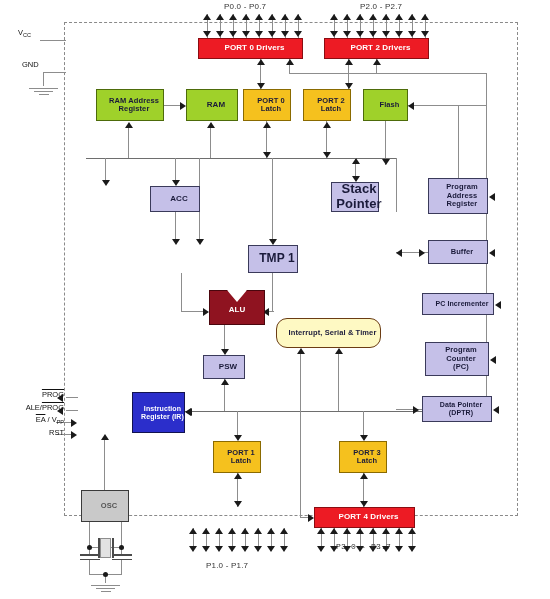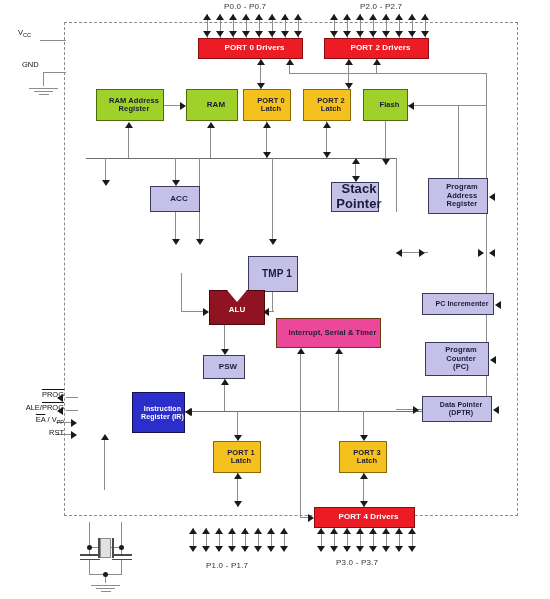--- a/index.html
+++ b/index.html
@@ -38,21 +38,21 @@
     letter-spacing:0.1px;
     white-space:pre-line;
     z-index:5;
     padding-left:8px;
   }
   .c-red    { background:#ed1b24; color:#ffffff; border-color:#8a0d12; }
   .c-green  { background:#9fd12a; color:#1a1a3a; border-color:#4d6b0a; }
   .c-amber  { background:#f5c11e; color:#1a1a3a; border-color:#8a6a00; }
   .c-purple { background:#c5c0e8; color:#1a1a3a; border-color:#3a3a5a; }
   .c-blue   { background:#2b2ecb; color:#ffffff; border-color:#12124f; }
-  .c-brown  { background:#ec4899; color:#1a1a3a; border-color:#6b3c14; }
+  .c-brown  { background:#fef9c3; color:#1a1a3a; border-color:#6b3c14;border-radius:11px; }
   .c-gray   { background:#c9c9c9; color:#555555; border-color:#3a3a3a; }
 
   
   .alu-wrap { position:absolute; z-index:6; }
   .alu-shape {
     width:100%; height:100%;
     background:#8f1320;
     border:1.3px solid #4a060d;
     clip-path: polygon(0 0, 32% 0, 50% 34%, 68% 0, 100% 0, 100% 100%, 0 100%);
   }
@@ -238,21 +238,21 @@
   <div class="ln v" style="left:105px; top:158px; height:22px;"></div>
   <div class="ar dn" style="left:101.5px; top:180px;"></div>
   <div class="ln v" style="left:175px; top:158px; height:22px;"></div>
   <div class="ar dn" style="left:171.5px; top:180px;"></div>
   <div class="ln v" style="left:355px; top:158px; height:18px;"></div>
   <div class="ar dn" style="left:351.5px; top:176px;"></div>
   <div class="ar up" style="left:351.5px; top:158px;"></div>
 
   <div class="ln v" style="left:458px; top:105px; height:73px;"></div>
 
-  <div class="blk c-purple" style="left:248px; top:256px; width:50px; height:36px; font-size:10px;">TMP 1</div>
+  <div class="blk c-purple" style="left:248px; top:245px; width:50px; height:28px; font-size:12px;">TMP 1</div>
 
   <div class="ln v" style="left:175px; top:212px; height:27px;"></div>
   <div class="ar dn" style="left:171.5px; top:239px;"></div>
 
   <div class="ln v" style="left:199px; top:158px; height:81px;"></div>
   <div class="ar dn" style="left:195.5px; top:239px;"></div>
 
   <div class="ln v" style="left:272px; top:158px; height:81px;"></div>
   <div class="ar dn" style="left:268.5px; top:239px;"></div>
 
@@ -299,20 +299,21 @@
   <div class="ar rt" style="left:71px; top:418.5px;"></div>
 
   <div class="sig" style="left:26px; top:428px; width:38px;">RST</div>
   <div class="ln h" style="left:56px; top:434px; width:16px;"></div>
   <div class="ar rt" style="left:71px; top:430.5px;"></div>
 
   <div class="ln h dk" style="left:185px; top:411px; width:301px;"></div>
   <div class="ar lf" style="left:185px; top:407.5px;"></div>
   <div class="ln v" style="left:486px; top:105px; height:306px;"></div>
 
+  <div class="blk c-purple" style="left:428px; top:240px; width:60px; height:24px; font-size:7.5px;">Buffer</div>
   <div class="blk c-purple" style="left:422px; top:293px; width:72px; height:22px; font-size:7px;">PC Incrementer</div>
   <div class="blk c-purple" style="left:425px; top:342px; width:64px; height:34px; font-size:7.5px;">Program
 Counter
 (PC)</div>
   <div class="blk c-purple" style="left:422px; top:396px; width:70px; height:26px; font-size:7px;">Data Pointer
 (DPTR)</div>
 
   <div class="ar lf" style="left:489px; top:192.5px;"></div>
   <div class="ar lf" style="left:489px; top:248.5px;"></div>
   <div class="ar rt" style="left:478px; top:248.5px;"></div>
@@ -398,22 +399,23 @@
   <div class="ln v" style="left:398.5px; top:528px; height:22px;"></div>
   <div class="ln v" style="left:411.5px; top:528px; height:22px;"></div>
   <div class="ar dn" style="left:317px; top:546px;"></div>
   <div class="ar dn" style="left:330px; top:546px;"></div>
   <div class="ar dn" style="left:343px; top:546px;"></div>
   <div class="ar dn" style="left:356px; top:546px;"></div>
   <div class="ar dn" style="left:369px; top:546px;"></div>
   <div class="ar dn" style="left:382px; top:546px;"></div>
   <div class="ar dn" style="left:395px; top:546px;"></div>
   <div class="ar dn" style="left:408px; top:546px;"></div>
-  <div class="lbl bus" style="left:336px; top:558px;">P3.0  -  P3.7</div>
-
+  <div class="lbl bus" style="left:336px; top:542px;font-family:Liberation Mono, monospace;">P3.0  -  P3.7</div>
+
+  <div class="blk c-gray" style="left:81px; top:490px; width:48px; height:32px; font-size:7.5px;">OSC</div>
   <div class="ln v" style="left:104px; top:440px; height:50px;"></div>
   <div class="ar up" style="left:100.5px; top:434px;"></div>
 
   <div class="ln v" style="left:89px; top:522px; height:25px;"></div>
   <div class="ln v" style="left:121px; top:522px; height:25px;"></div>
   <div class="ln h" style="left:89px; top:547px; width:12px;"></div>
   <div class="ln h" style="left:110px; top:547px; width:12px;"></div>
   <div class="node" style="left:86.5px; top:544.5px;"></div>
   <div class="node" style="left:118.5px; top:544.5px;"></div>
 

